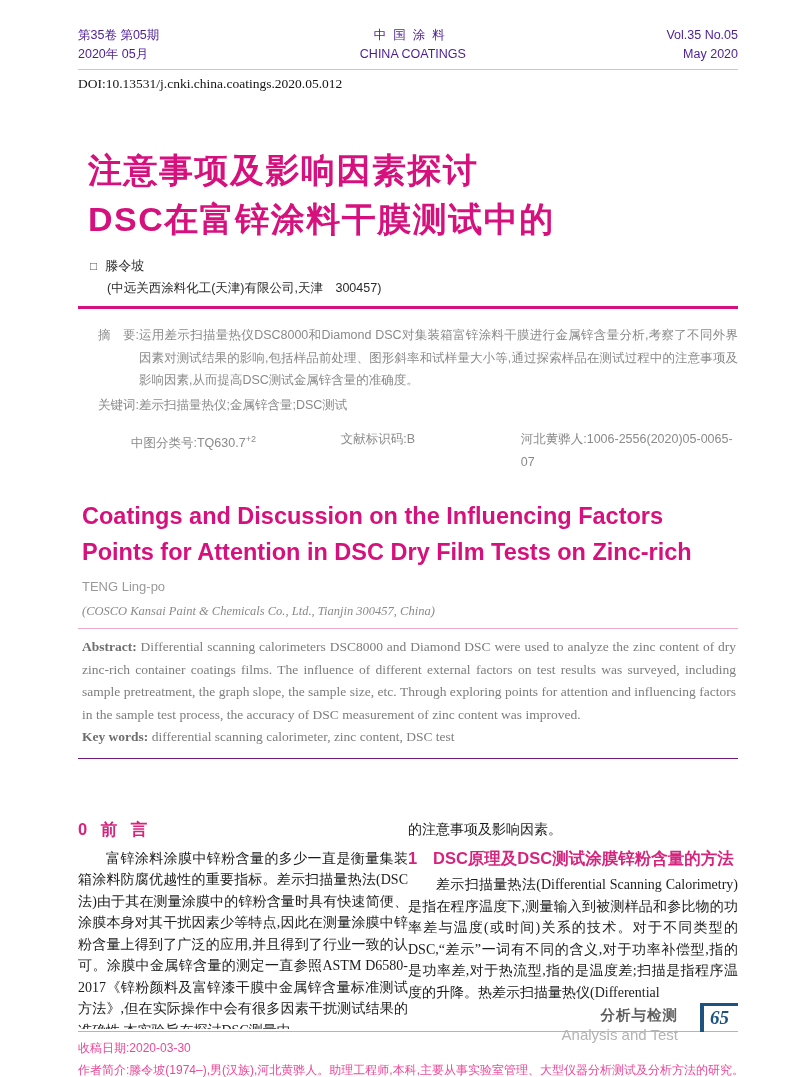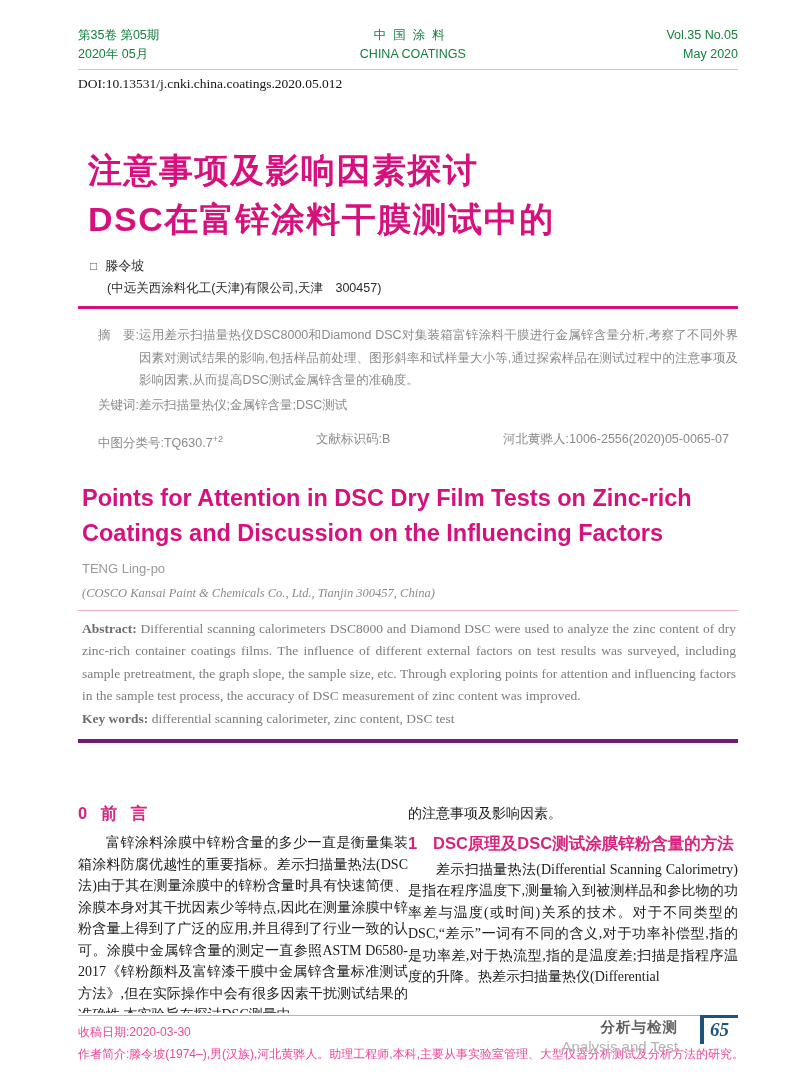--- a/index.html
+++ b/index.html
@@ -1,21 +1,21 @@
 <!DOCTYPE html>
 <html><head>
 <meta charset="utf-8">
 <style>
   * { margin:0; padding:0; box-sizing:border-box; }
   html,body { width:794px; height:1077px; background:#ffffff; }
   body { font-family:"Liberation Sans", sans-serif; position:relative; overflow:hidden; }
   .page { position:absolute; inset:0; padding:26px 56px 0 78px; }
 
   
-  .journal-header { display:flex; justify-content:space-between; color:#15803d;
+  .journal-header { display:flex; justify-content:space-between; color:#4c1d95;
     font-size:12.5px; line-height:19px; padding-bottom:5px; border-bottom:1px solid #c9c9c9; }
   .jh-center { text-align:center; }
   .jh-right { text-align:right; }
   .jh-cn { letter-spacing:7px; }
   .doi { font-family:"Liberation Serif", serif; color:#141414; font-size:13.5px; margin-top:6px; }
 
   
   .title-cn { margin-top:54px; padding-left:10px; color:#d6117e; font-weight:bold;
     font-size:34px; line-height:49px; letter-spacing:1.5px; }
   .author-row { margin-top:13px; padding-left:12px; font-size:13px; color:#2b2b2b; }
@@ -23,33 +23,33 @@
   .affil-cn { margin-top:5px; padding-left:29px; font-size:12.5px; color:#2b2b2b; }
   .rule-magenta { margin-top:9px; height:3px; background:#d6117e; }
 
   
   .abs-cn { margin-top:15px; padding-left:20px; color:#8a8a8a; font-size:12.5px; line-height:22.5px; }
   .abs-row { display:flex; }
   .abs-label { flex:0 0 auto; white-space:pre; }
   .abs-text { text-align:justify; }
   .abs-row.kw { margin-top:2px; }
   .meta-row { display:flex; margin-top:12px; }
-  .meta-row > span:nth-child(1) { width:218px; }
+  .meta-row > span:nth-child(1) { width:218px;margin-left:33px; }
   .meta-row > span:nth-child(2) { width:187px; }
   .meta-row sup { font-size:9px; }
 
   
   .title-en { margin-top:26px; padding-left:4px; color:#d6117e; font-weight:bold;
     font-size:23.5px; line-height:35.5px; }
   .author-en { margin-top:9px; padding-left:4px; color:#9a9a9a; font-size:13px; }
   .affil-en { margin:10px 0 9px; padding-left:4px; color:#8a8a8a; font-size:12.5px;
     font-family:Liberation Serif, serif; font-style:italic; }
 
   
-  .abs-en { border-top:1px solid #e9abc8; border-bottom:4px solid #701a75;
+  .abs-en { border-top:1px solid #e9abc8; border-bottom:1px solid #701a75;
     padding:7px 2px 9px 4px; font-family:"Liberation Serif", serif; color:#7d7d7d;
     font-size:13.5px; line-height:22.5px; text-align:justify; }
   .abs-en b { color:#6e6e6e; }
 
   
   .columns { display:flex; margin-top:60px; height:210px; overflow:hidden; }
   .col { flex:1; min-width:0; }
   .body-para { font-family:"Liberation Serif", serif; color:#1c1c1c; font-size:14px;
     line-height:21.5px; text-align:justify; }
   .indent { text-indent:2em; }
@@ -57,21 +57,21 @@
   .h0 { word-spacing:9px; margin-bottom:7px; }
   .h1-row { display:flex; margin:7px 0 4px; line-height:23px; }
   .h-num { flex:0 0 25px; }
   .h-text { flex:1; }
 
   
   .footnote { margin-top:2px; border-top:1px solid #b5b5b5; padding-top:5px;
     font-size:12px; line-height:22px; color:#ec4899; white-space:nowrap; overflow:hidden; }
 
   
-  .page-footer { position:absolute; right:56px; bottom:22px; display:flex; align-items:flex-start; }
+  .page-footer { position:absolute; right:56px; bottom:34px; display:flex; align-items:flex-start; }
   .sec-labels { text-align:right; margin-top:3px; }
   .sec-cn { font-size:14.5px; font-weight:bold; color:#5f5f5f; letter-spacing:1px; }
   .sec-en { font-size:15px; color:#b3b3b3; margin-top:1px; }
   .page-no { margin-left:22px; border-top:3px solid #1c5380; border-left:4px solid #1c5380;
     padding:1px 9px 3px 6px; color:#1c5380; font-family:"Liberation Serif", serif;
     font-style:italic; font-weight:bold; font-size:19px; line-height:22px; }
 </style>
 </head>
 <body>
 
@@ -116,22 +116,22 @@
       <span>差示扫描量热仪;金属锌含量;DSC测试</span>
     </div>
     <div class="meta-row">
       <span><span>中图分类号:</span><span>TQ630.7</span><sup>+2</sup></span>
       <span><span>文献标识码:</span><span>B</span></span>
       <span><span>河北黄骅人:</span><span>1006-2556(2020)05-0065-07</span></span>
     </div>
   </div>
 
   <h2 class="title-en">
+    <div>Coatings and Discussion on the Influencing Factors</div>
     <div>Points for Attention in DSC Dry Film Tests on Zinc-rich</div>
-    <div>Coatings and Discussion on the Influencing Factors</div>
   </h2>
 
   <div class="author-en">TENG Ling-po</div>
   <div class="affil-en">(COSCO Kansai Paint &amp; Chemicals Co., Ltd., Tianjin 300457, China)</div>
 
   <div class="abs-en">
     <p><b>Abstract:</b> <span>Differential scanning calorimeters DSC8000 and Diamond DSC were used to analyze the zinc content of dry zinc-rich container coatings films. The influence of different external factors on test results was surveyed, including sample pretreatment, the graph slope, the sample size, etc. Through exploring points for attention and influencing factors in the sample test process, the accuracy of DSC measurement of zinc content was improved.</span></p>
     <p><b>Key words:</b> <span>differential scanning calorimeter, zinc content, DSC test</span></p>
   </div>
 

